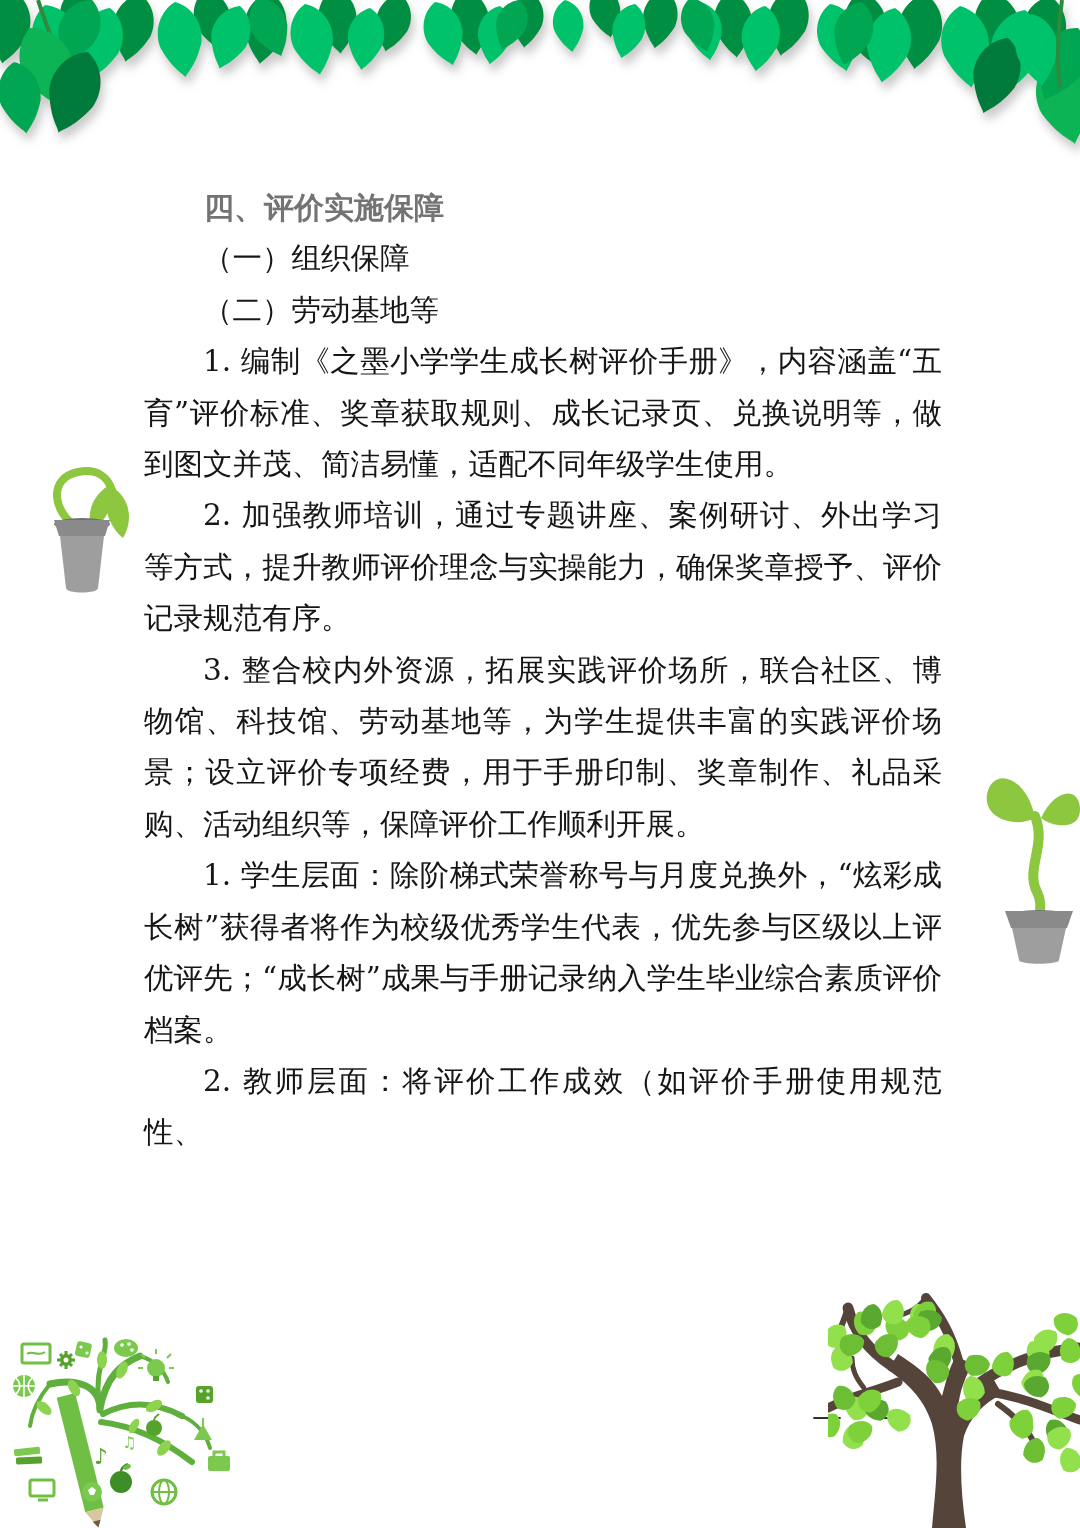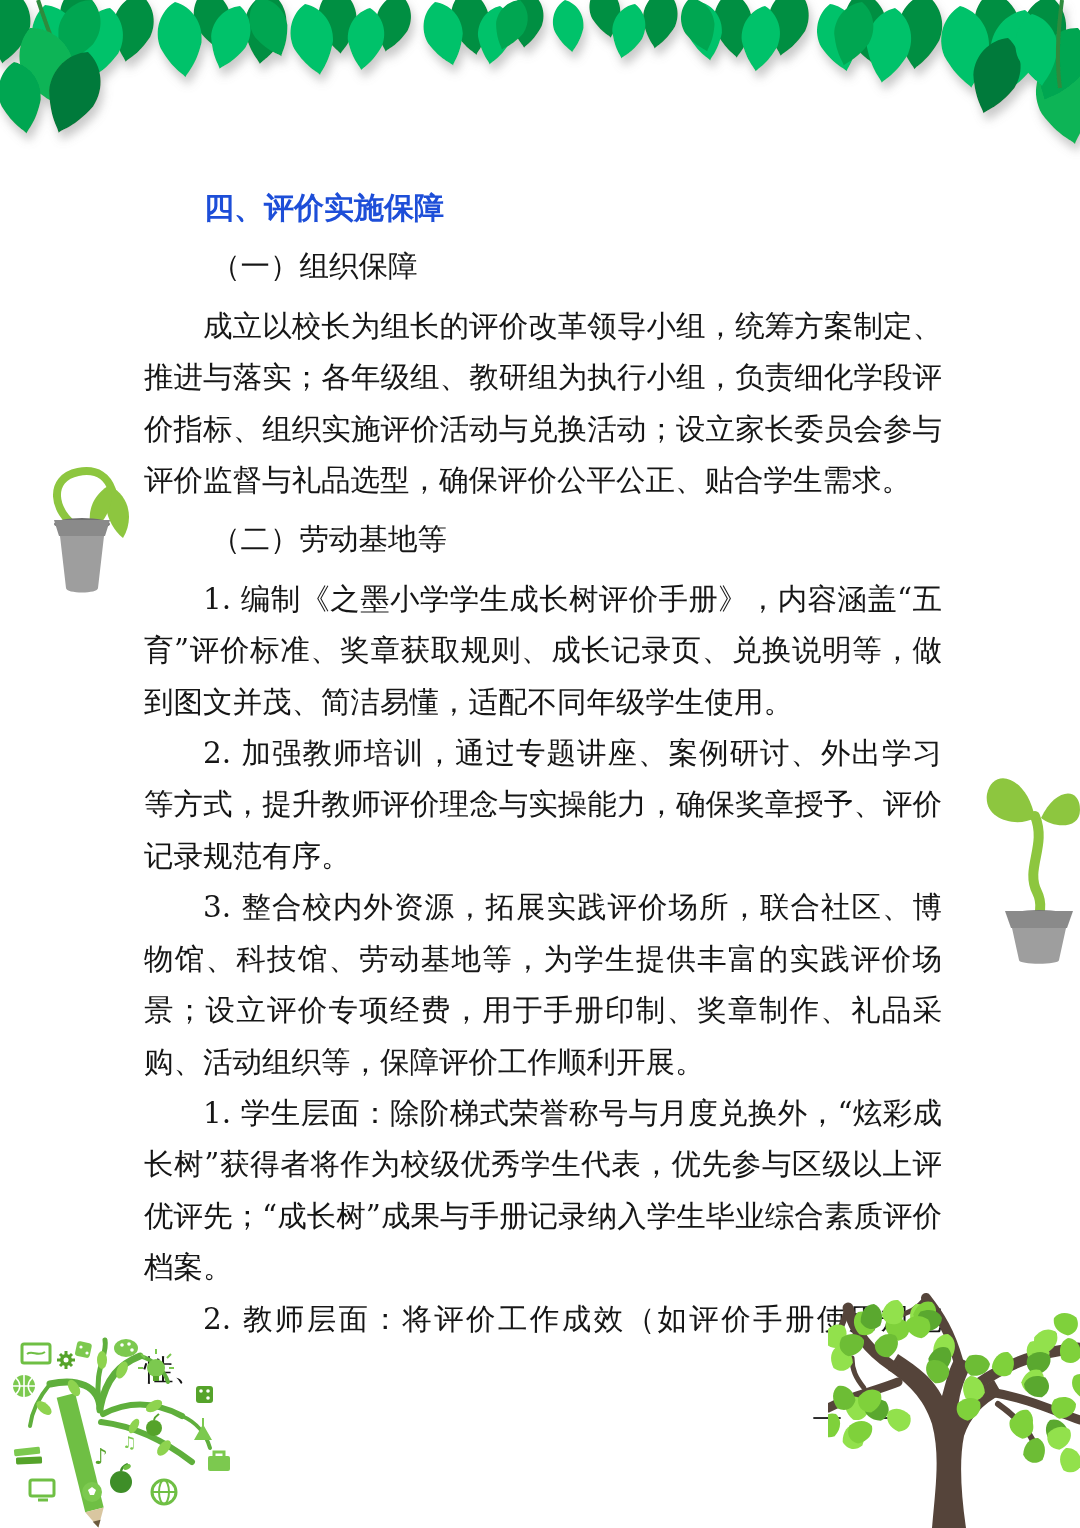--- a/index.html
+++ b/index.html
@@ -8,43 +8,42 @@
     background:#ffffff;
     font-family:"DejaVu Serif","Liberation Serif",serif;
   }
   .doc-body{
     position:absolute;left:144px;top:182px;width:798px;
     font-size:29.5px;line-height:51.4px;color:#161616;
     text-align:justify;z-index:1;
   }
   .doc-heading{
     margin:0;font-size:30px;font-weight:700;text-indent:2em;
-    line-height:51.4px;color:#1d4ed8;
+    line-height:51.4px;color:#737373;
   }
-  .subheading{margin:8px;text-indent:2em;font-weight:400;}
+  .subheading{margin:0;text-indent:2em;font-weight:400;}
   .paragraph{margin:0;text-indent:2em;}
   .page-marker{
     position:absolute;left:812px;top:1398px;z-index:1;
     font-size:30px;color:#2a2a2a;letter-spacing:14px;white-space:pre;
   }
   .decor{position:absolute;z-index:2;pointer-events:none;}
   #garland{left:0;top:0;}
   #plant-left{left:26px;top:462px;}
   #plant-right{left:985px;top:756px;}
   #tree-left{left:4px;top:1330px;}
   #tree-right{left:828px;top:1292px;}
 </style>
 </head>
 <body>
 
 <main class="doc-body">
   <h1 class="doc-heading">四、评价实施保障</h1>
   <div>
       <p class="subheading">（一）组织保障</p>
-      <p class="paragraph">成立以校长为组长的评价改革领导小组，统筹方案制定、推进与落实；各年级组、教研组为执行小组，负责细化学段评价指标、组织实施评价活动与兑换活动；设立家长委员会参与评价监督与礼品选型，确保评价公平公正、贴合学生需求。</p>
       <p class="subheading">（二）劳动基地等</p>
       <p class="paragraph">1. 编制《之墨小学学生成长树评价手册》，内容涵盖“五育”评价标准、奖章获取规则、成长记录页、兑换说明等，做到图文并茂、简洁易懂，适配不同年级学生使用。</p>
       <p class="paragraph">2. 加强教师培训，通过专题讲座、案例研讨、外出学习等方式，提升教师评价理念与实操能力，确保奖章授予、评价记录规范有序。</p>
       <p class="paragraph">3. 整合校内外资源，拓展实践评价场所，联合社区、博物馆、科技馆、劳动基地等，为学生提供丰富的实践评价场景；设立评价专项经费，用于手册印制、奖章制作、礼品采购、活动组织等，保障评价工作顺利开展。</p>
       <p class="paragraph">1. 学生层面：除阶梯式荣誉称号与月度兑换外，“炫彩成长树”获得者将作为校级优秀学生代表，优先参与区级以上评优评先；“成长树”成果与手册记录纳入学生毕业综合素质评价档案。</p>
       <p class="paragraph">2. 教师层面：将评价工作成效（如评价手册使用规范性、</p>
     </div>
 </main>
 
 <div class="page-marker">— —</div>

